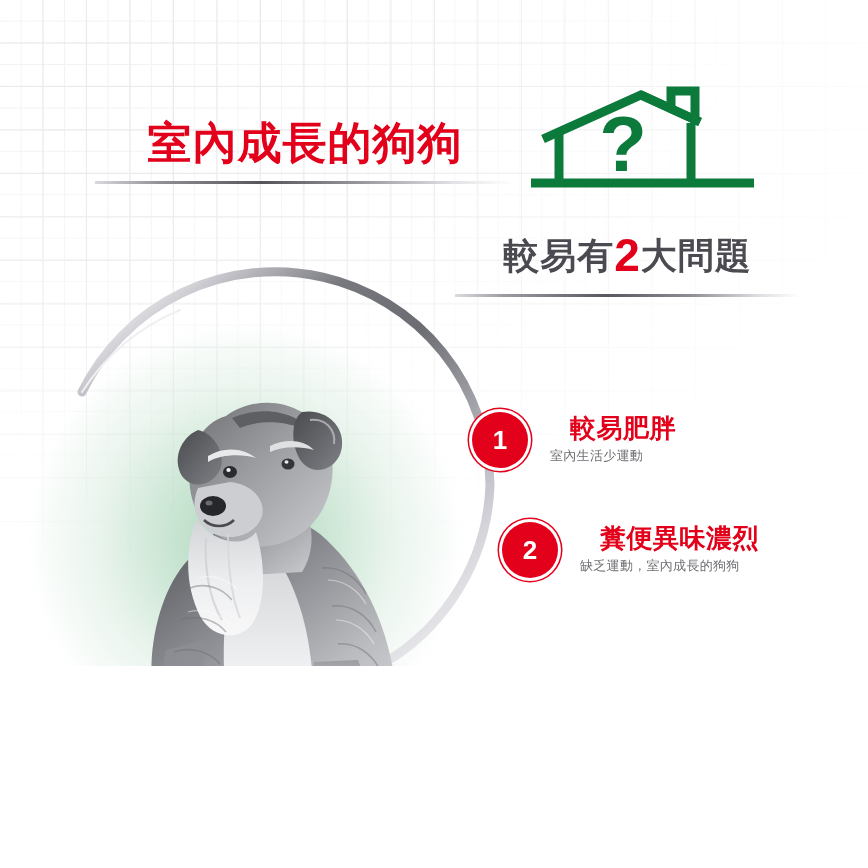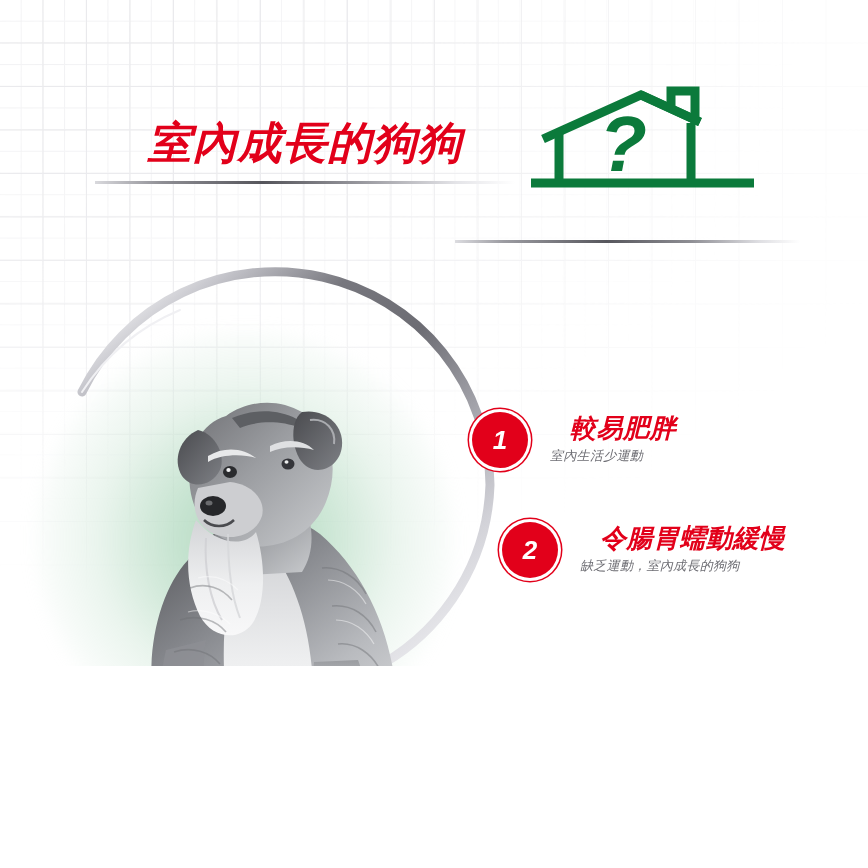--- a/index.html
+++ b/index.html
@@ -10,21 +10,20 @@
   body {
     font-family: "Liberation Sans", "DejaVu Sans", sans-serif;
   }
 
   #infographic {
     position: relative;
     width: 868px;
     height: 666px;
     overflow: hidden;
     background: #ffffff;
-    font-style: italic;
   }
 
   
   .grid-layer {
     position: absolute;
     inset: 0;
     background-image:
       linear-gradient(to right, #e9e9ec 1px, transparent 1px),
       linear-gradient(to bottom, #e9e9ec 1px, transparent 1px);
     background-size: 43.5px 43.5px;
@@ -351,32 +350,33 @@
 
       <path d="M 34 48 L 34 98"></path>
       <path d="M 166 38 L 166 98"></path>
 
       <path d="M 6 98 L 229 98"></path>
     </g>
     <text x="98" y="86" font-family="'Liberation Sans', sans-serif" font-size="78" font-weight="bold" fill="#0b7a3b" text-anchor="middle">?</text>
   </svg>
 
   <div class="subtitle-block">
+    <p class="subtitle"><span>較易有</span><span class="hl">2</span><span>大問題</span></p>
     <div class="rule subtitle-rule"></div>
   </div>
 
   <div class="problem-item" id="problem-1">
     <div class="badge">1</div>
     <div class="problem-text">
       <p class="problem-heading">較易肥胖</p>
       <p class="problem-sub">室內生活少運動</p>
     </div>
   </div>
 
   <div class="problem-item" id="problem-2">
     <div class="badge">2</div>
     <div class="problem-text">
-      <p class="problem-heading">令腸胃蠕動緩慢</p>
+      <p class="problem-heading">糞便異味濃烈</p>
       <p class="problem-sub">缺乏運動，室內成長的狗狗</p>
     </div>
   </div>
 
 </div>
 
 </body></html>

